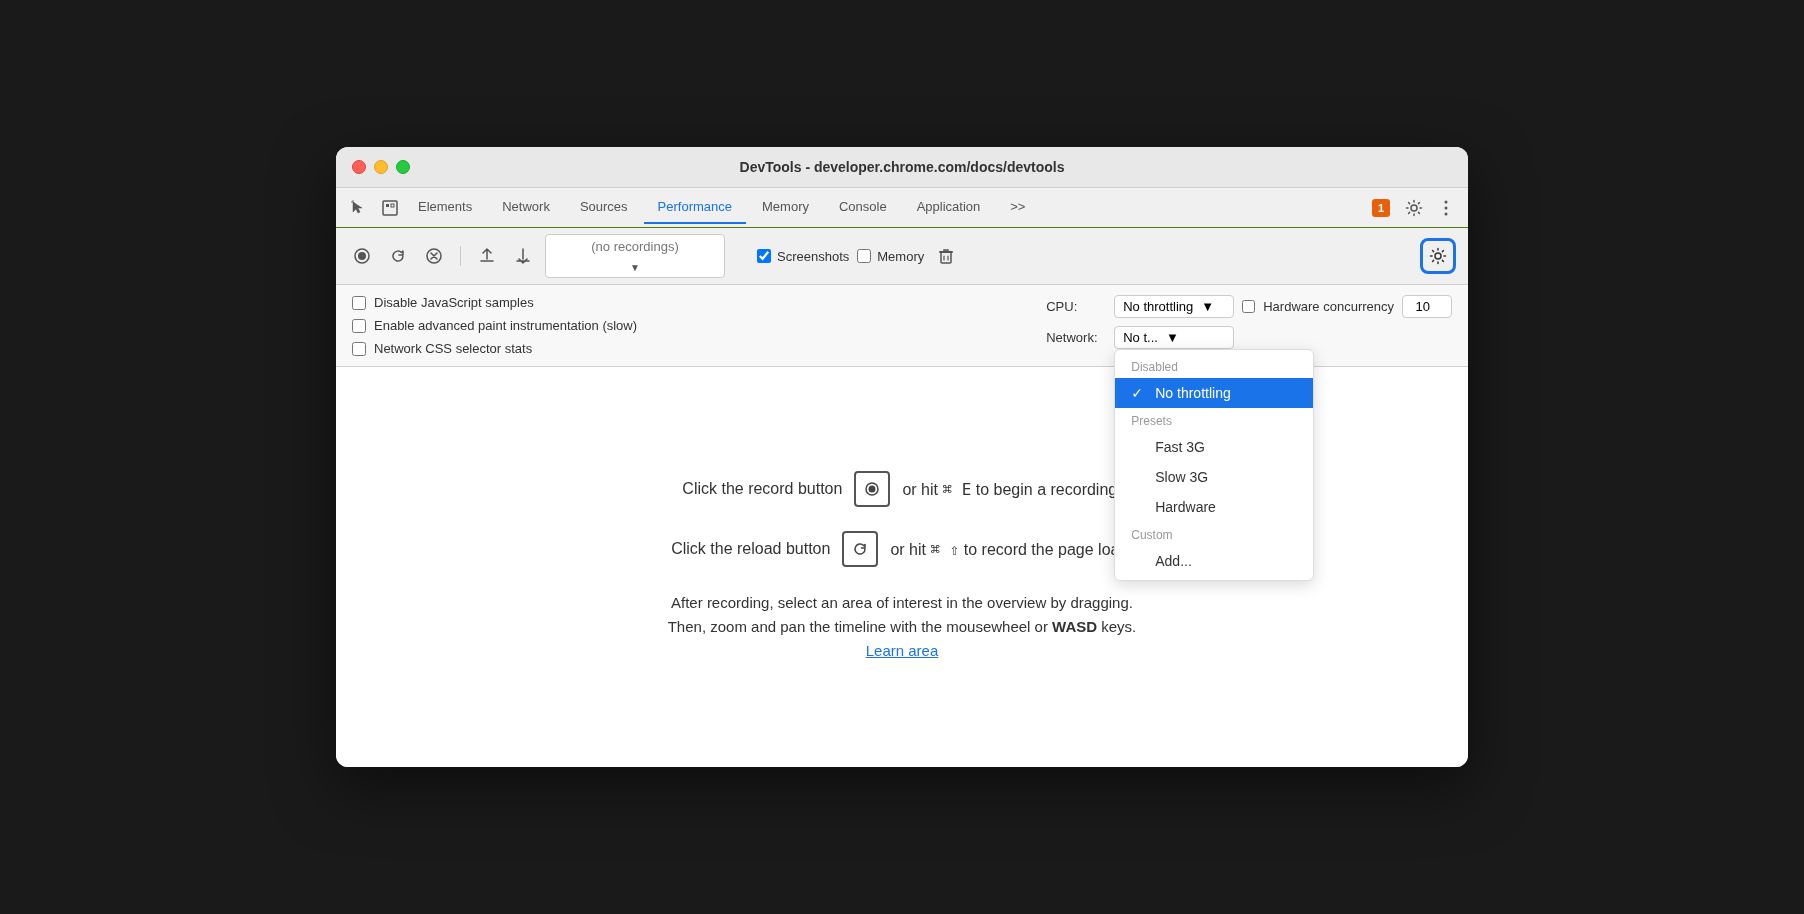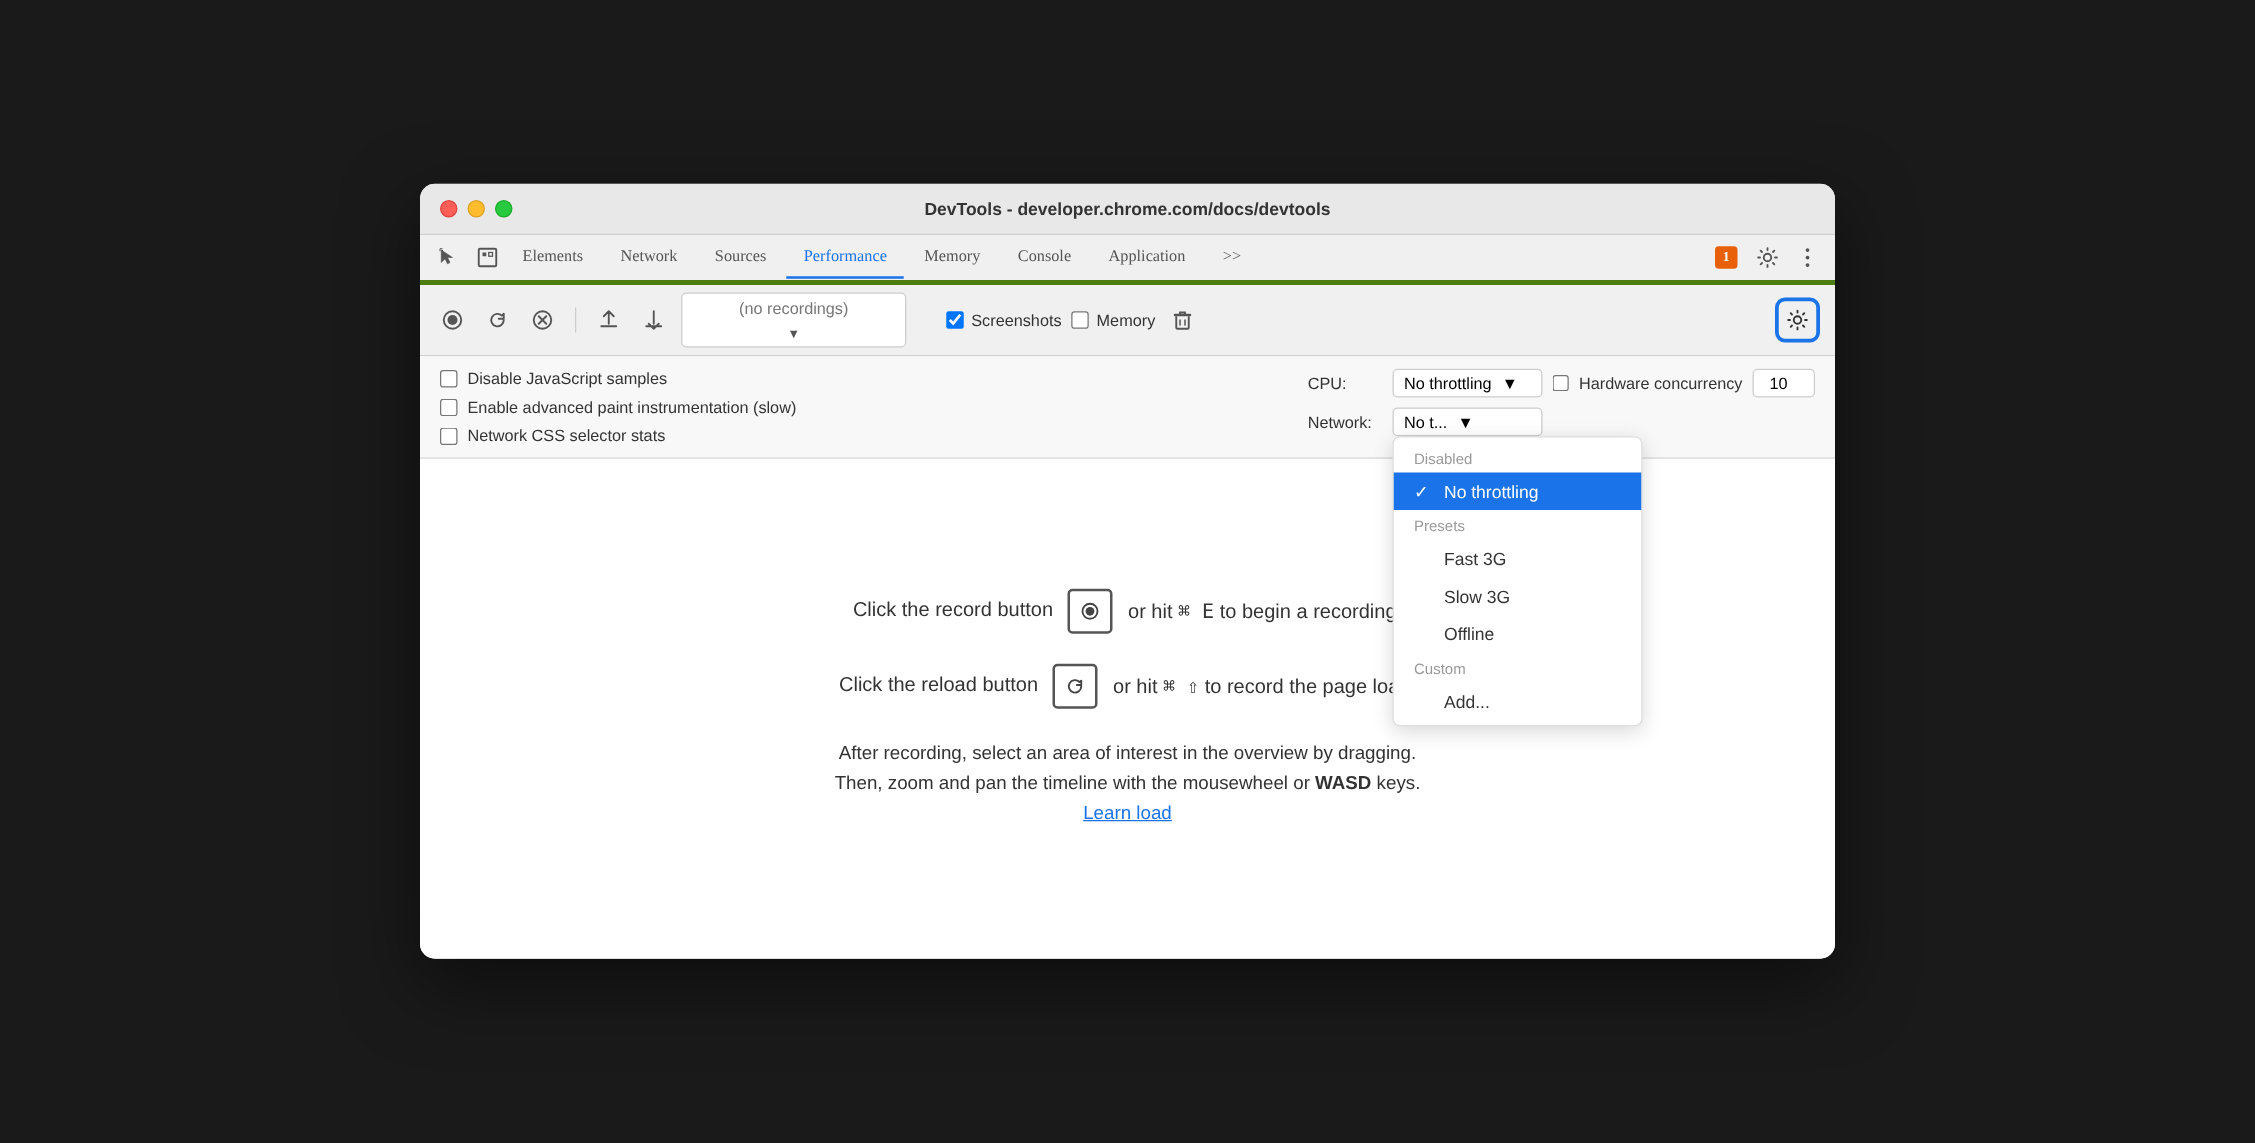--- a/index.html
+++ b/index.html
@@ -48,23 +48,22 @@
       font-size: 14px;
       font-weight: 600;
       color: #333;
     }
     
     .tab-bar {
       background: #f0f0f0;
       display: flex;
       align-items: center;
       padding: 0 8px;
-      border-bottom: 4px solid #4d7c0f;
+      border-bottom: 1px solid #4d7c0f;
       height: 40px;
-      font-family: Liberation Serif, serif;
     }
     .tab-bar-left {
       display: flex;
       align-items: center;
       gap: 4px;
     }
     .icon-btn {
       width: 28px;
       height: 28px;
       display: flex;
@@ -509,21 +508,21 @@
             <div class="dropdown-item">
               <span class="check-icon"></span>
               <span>Fast 3G</span>
             </div>
             <div class="dropdown-item">
               <span class="check-icon"></span>
               <span>Slow 3G</span>
             </div>
             <div class="dropdown-item">
               <span class="check-icon"></span>
-              <span>Offline</span>
+              <span>Hardware</span>
             </div>
             <div class="dropdown-section-label">Custom</div>
             <div class="dropdown-item">
               <span class="check-icon"></span>
               <span>Add...</span>
             </div>
           </div>
         </div>
       </div>
     </div>
@@ -545,16 +544,16 @@
       <div class="record-btn-icon">
         <svg width="16" height="16" viewBox="0 0 16 16" fill="none">
           <path d="M13 8a5 5 0 1 1-1.4-3.4L13 3.5V7h-3.5" stroke="#444" stroke-width="1.5" stroke-linecap="round" stroke-linejoin="round"></path>
         </svg>
       </div>
       <span class="instruction-text">or hit <span style="font-family:monospace">⌘ ⇧</span> to record the page load.</span>
     </div>
     <div class="instruction-block">
       <span>After recording, select an area of interest in the overview by dragging.</span><br>
       <span>Then, zoom and pan the timeline with the mousewheel or</span> <strong>WASD</strong> <span>keys.</span><br>
-      <a class="learn-more">Learn load</a>
+      <a class="learn-more">Learn area</a>
     </div>
   </div>
 </div>
 
 </body></html>

